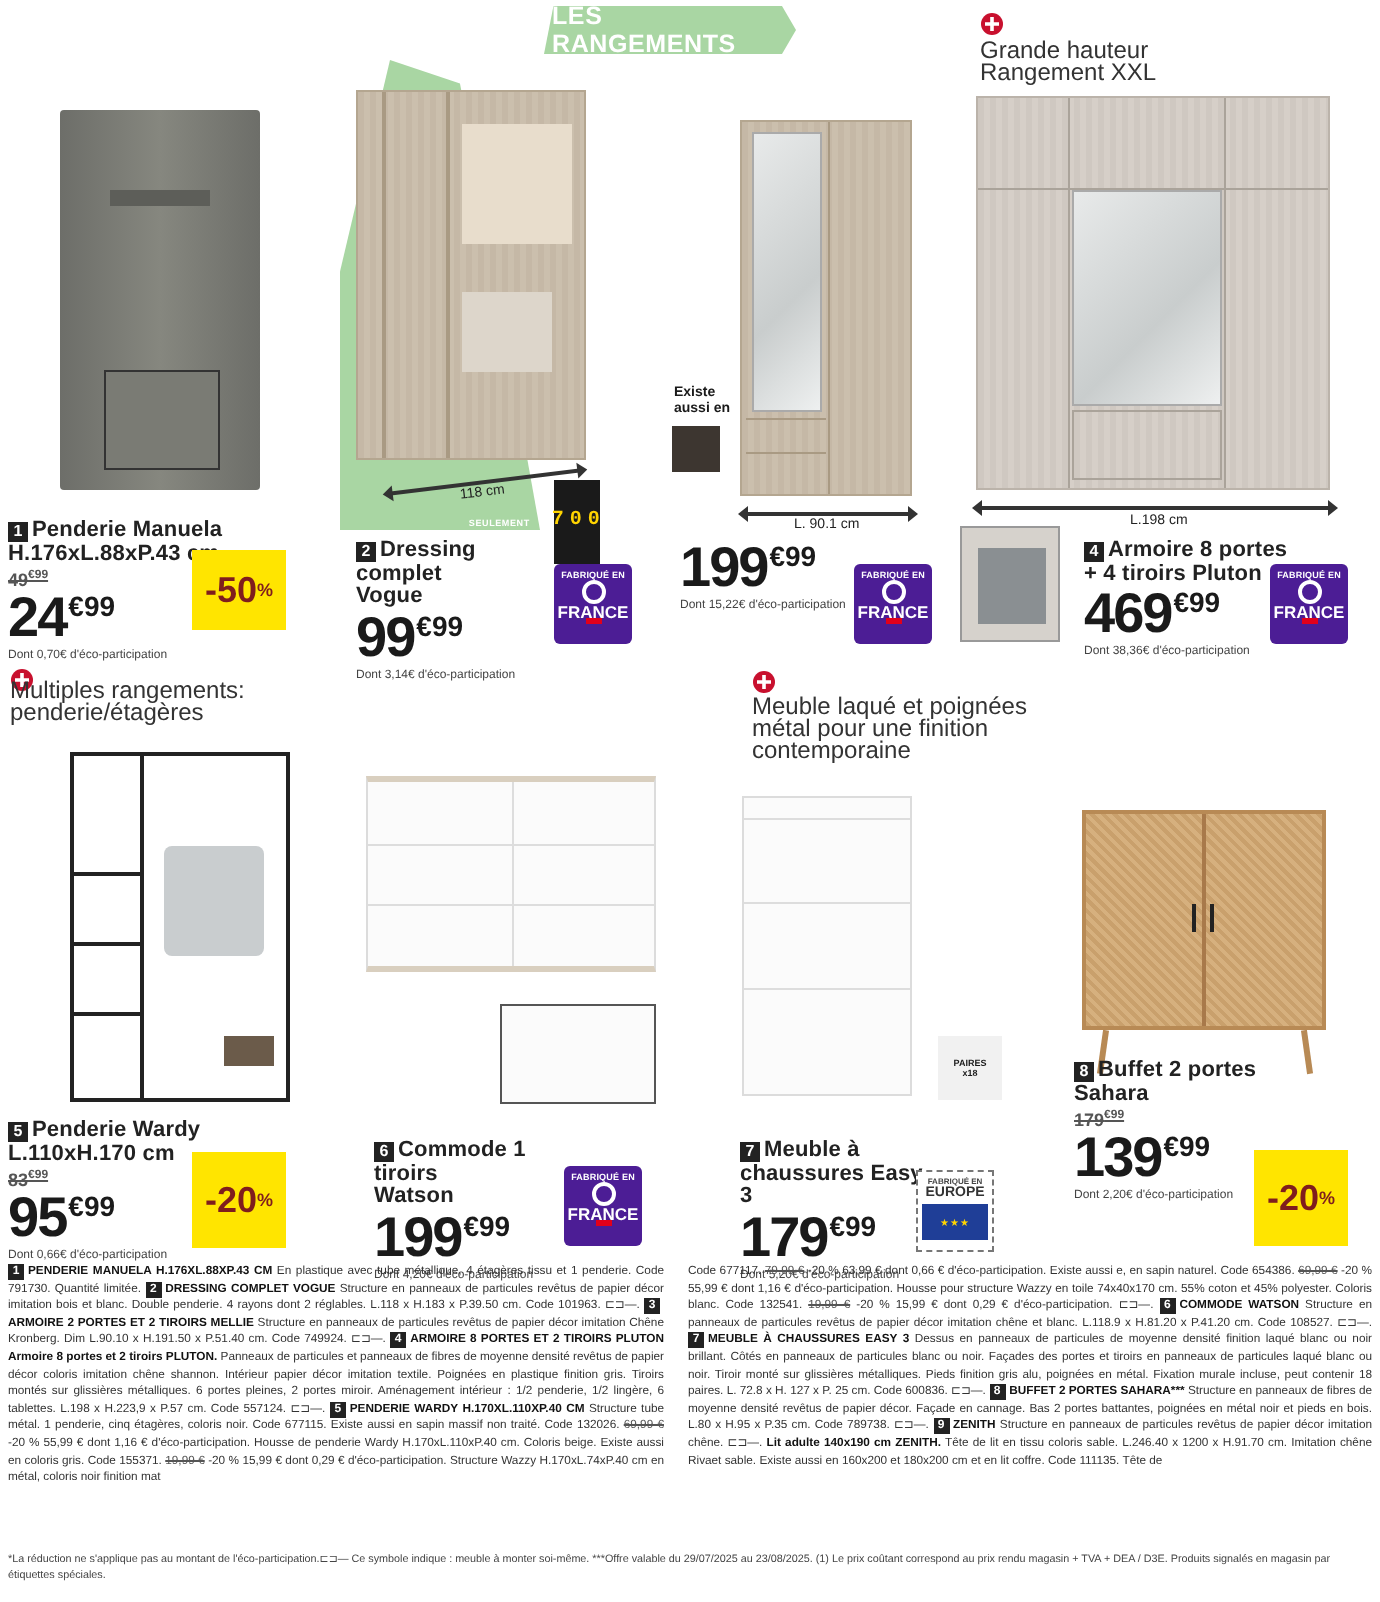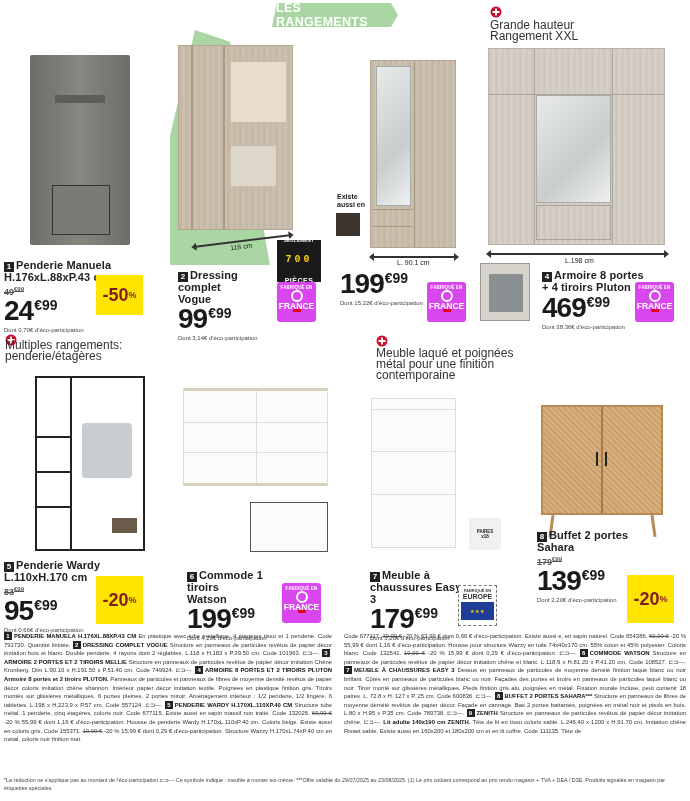--- a/index.html
+++ b/index.html
@@ -18,32 +18,32 @@
   .num-badge { display: inline-block; width: 10px; height: 10px; background: #222; color: #fff; font-size: 8px; line-height: 10px; text-align: center; margin-right: 2px; vertical-align: 0px; font-weight: bold; }
   .old-price { font-size: 9px; font-weight: bold; color: #555; text-decoration: line-through; line-height: 10px; }
   .old-price sup { font-size: 6px; }
   .price { font-weight: bold; font-size: 28px; line-height: 28px; color: #1a1a1a; letter-spacing: -1px; display: flex; align-items: flex-start; }
   .price .cents { font-size: 14px; line-height: 16px; letter-spacing: 0; margin-left: 1px; }
   .eco { font-size: 6px; color: #444; line-height: 7px; margin-top: 2px; white-space: nowrap; }
 
   .promo { background: #ffe500; color: #7f1d1d; font-weight: bold; font-size: 18px; display: flex; align-items: center; justify-content: center; }
   .promo sup { font-size: 9px; }
 
-  .france-badge { width: 39px; height: 40px; background: #d946ef; border-radius: 3px; color: #fff; display: flex; flex-direction: column; align-items: center; justify-content: space-between; padding: 3px 1px 10px; }
+  .france-badge { width: 39px; height: 40px; background: #4c1d95; border-radius: 3px; color: #fff; display: flex; flex-direction: column; align-items: center; justify-content: space-between; padding: 3px 1px 10px; }
   .france-badge .top { font-size: 4.5px; font-weight: bold; letter-spacing: 0.1px; }
   .france-badge .mid { width: 12px; height: 12px; border-radius: 50%; border: 2px solid #fff; }
   .france-badge .bot { font-size: 8.5px; font-weight: bold; line-height: 9px; }
   .france-badge .flag { width: 8px; height: 3px; background: #e2001a; margin-top: -2px; }
 
   .europe-badge { width: 39px; height: 41px; border: 1px dashed #777; background: #fff; display: flex; flex-direction: column; align-items: center; padding: 2px; }
   .europe-badge .top { font-size: 4px; font-weight: bold; color: #444; }
   .europe-badge .mid { font-size: 7px; font-weight: bold; color: #333; }
   .europe-badge .flag { width: 33px; height: 18px; background: #1f3e97; margin-top: 2px; color: #ffd400; font-size: 5px; display: flex; align-items: center; justify-content: center; letter-spacing: 0.5px; }
 
-  .seulement-badge { width: 44px; height: 42px; background: #1a1a1a; color: #fff; display: flex; flex-direction: column; align-items: center; justify-content: center; font-weight: bold; gap: 11px; }
+  .seulement-badge { width: 23px; height: 42px; background: #1a1a1a; color: #fff; display: flex; flex-direction: row; align-items: center; justify-content: center; font-weight: bold; gap: 11px; }
   .seulement-badge .s1 { font-size: 4.5px; letter-spacing: 0.3px; }
   .seulement-badge .s2 { font-size: 10px; color: #ffd400; letter-spacing: 3px; line-height: 12px; font-family: "Liberation Mono", monospace; }
   .seulement-badge .s3 { font-size: 7px; letter-spacing: 0.5px; }
 
   .dim-text { font-size: 7px; color: #222; }
   .arrow-line { height: 2px; background: #333; }
   .arrow-line::before, .arrow-line::after { content: ""; position: absolute; top: -3px; border: 4px solid transparent; }
   .arrow-line::before { left: -4px; border-right: 5px solid #333; border-left: none; }
   .arrow-line::after { right: -4px; border-left: 5px solid #333; border-right: none; }
 

